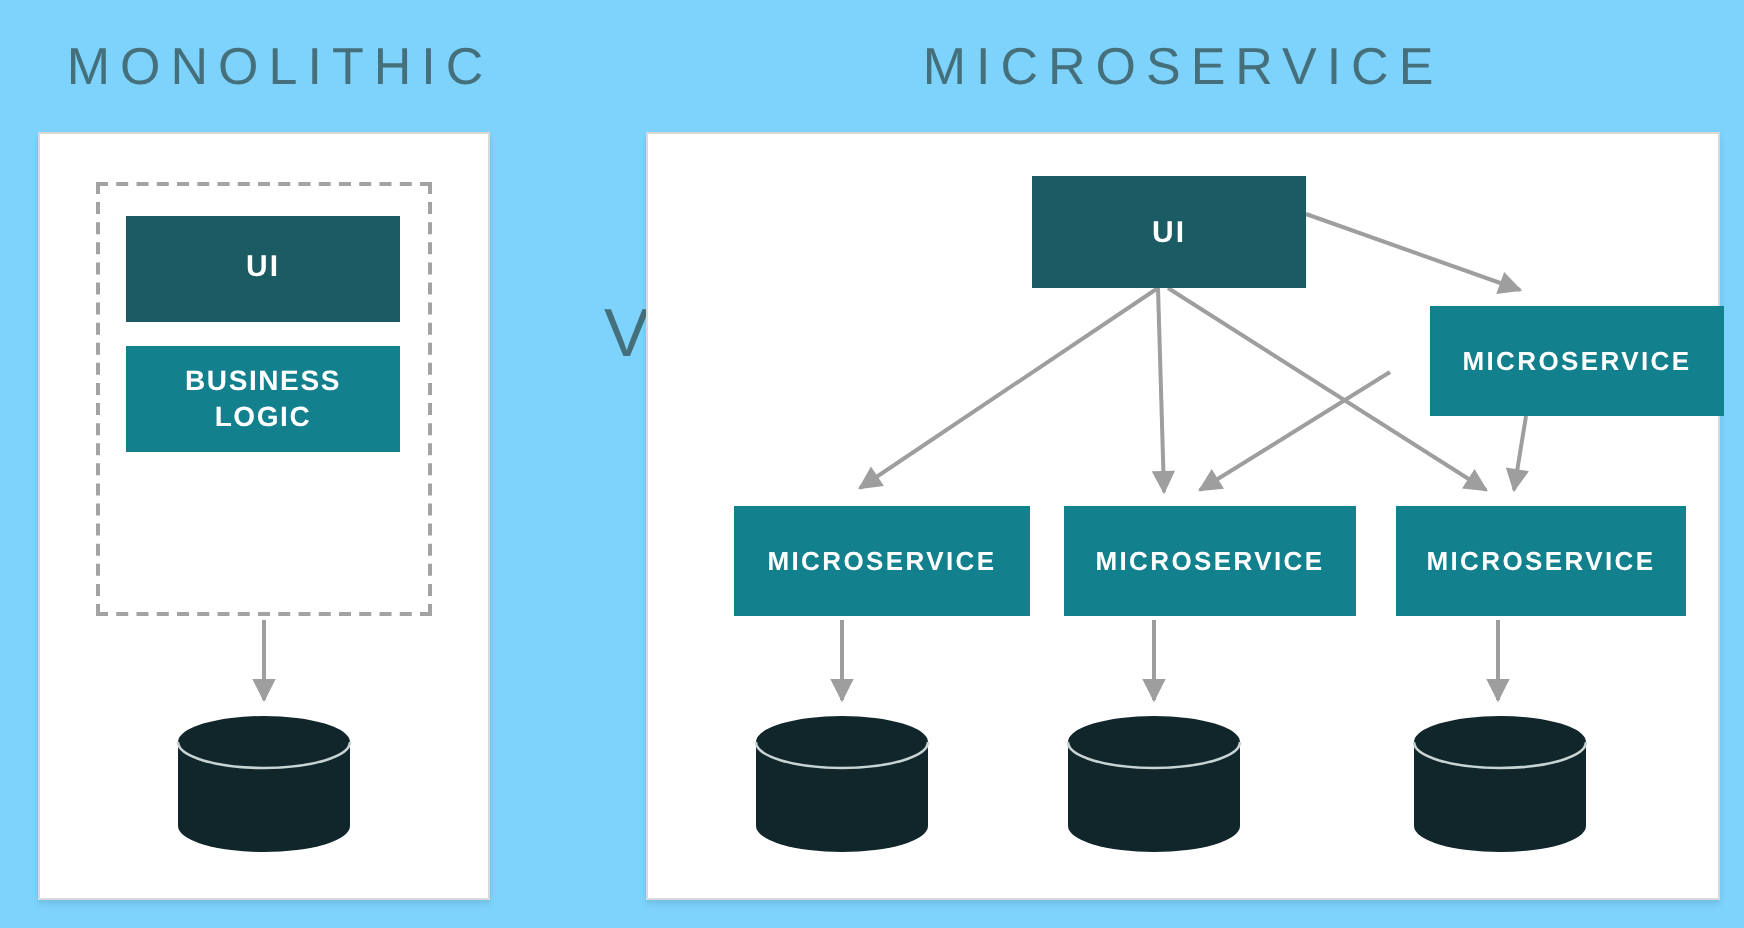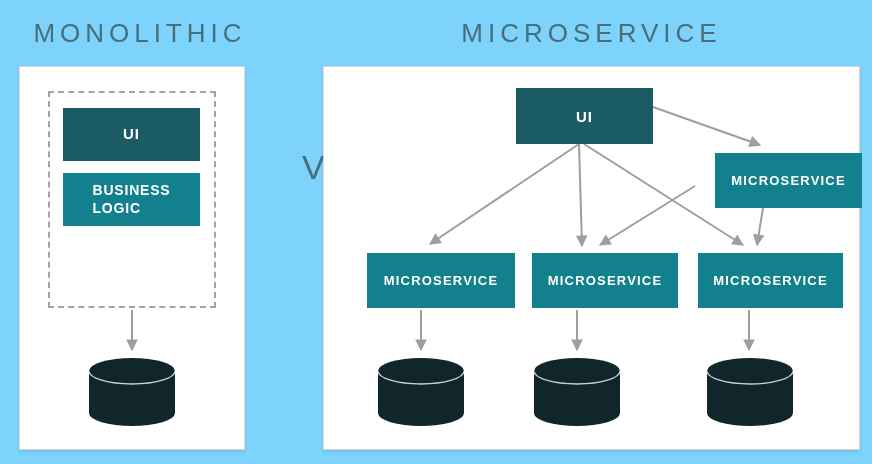--- a/index.html
+++ b/index.html
@@ -24,21 +24,21 @@
     box-shadow:0 2px 3px rgba(0,0,0,.10);
   }
   .panel-left{left:19px;width:226px;}
   .panel-right{left:323px;width:537px;}
   .boundary{
     position:absolute;left:48px;top:91px;width:168px;height:217px;
     border:2px dashed var(--dash-border);box-sizing:border-box;
   }
   .node{
     position:absolute;display:flex;align-items:center;justify-content:center;
-    color:#ffffff;font-weight:bold;text-align:left;z-index:2;
+    color:#ffffff;font-weight:bold;text-align:center;z-index:2;
   }
   .layer{left:63px;width:137px;height:53px;font-size:14px;letter-spacing:.8px;line-height:1.25;}
   .layer-ui{top:108px;background:var(--accent-dark);font-size:15px;letter-spacing:1px;}
   .layer-bl{top:173px;background:var(--accent-teal);}
   .layer-dal{top:238px;background:var(--muted-blue);}
   .ms-ui{left:516px;top:88px;width:137px;height:56px;background:var(--accent-dark);font-size:15px;letter-spacing:1px;}
   .ms{background:var(--accent-teal);font-size:13px;letter-spacing:1.2px;height:55px;margin-left:20px;}
   .ms-top{left:695px;top:153px;width:147px;}
   .ms-b1{left:347px;top:253px;width:148px;}
   .ms-b2{left:512px;top:253px;width:146px;}

